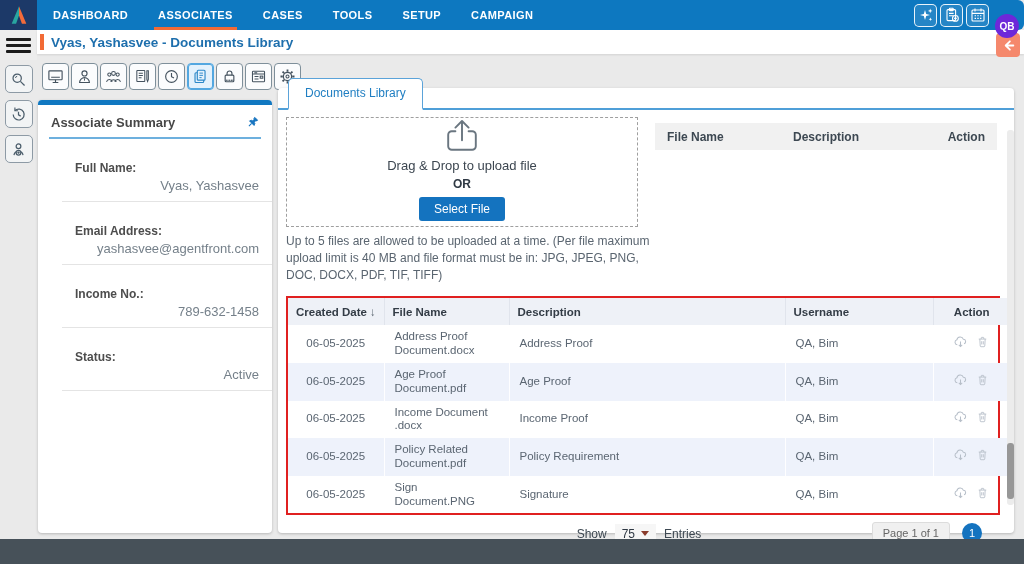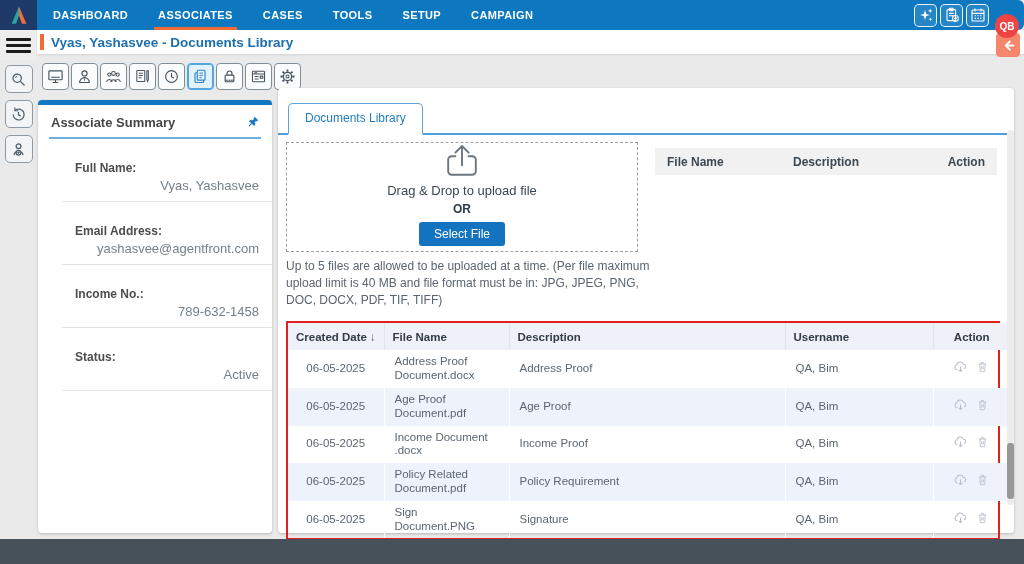--- a/index.html
+++ b/index.html
@@ -8,21 +8,21 @@
   .screen { position:relative; width:1024px; height:564px; background:#eaeaea; overflow:hidden; }
 
   
   .topnav { position:absolute; top:0; left:0; width:100%; height:30px; background:#0d78c0; display:flex; align-items:stretch; z-index:10;border-radius:6px; }
   .logo { width:37px; height:30px; background:#1c3968; display:flex; align-items:center; justify-content:center; cursor:pointer; }
   .menu { display:flex; margin-left:1px; }
   .menu-item { color:#fff; font-size:11px; font-weight:bold; letter-spacing:.4px; padding:0 15px; display:flex; align-items:center; position:relative; cursor:pointer; }
   .menu-item.active::after { content:""; position:absolute; left:11px; right:11px; bottom:0; height:3px; background:#f26a35; }
   .nav-actions { margin-left:auto; display:flex; align-items:center; gap:3px; padding-right:5px; }
   .nav-icon-btn { width:23px; height:23px; border:1px solid rgba(255,255,255,.9); border-radius:5px; background:rgba(255,255,255,.10); display:flex; align-items:center; justify-content:center; cursor:pointer; }
-  .avatar { width:24px; height:24px; border-radius:50%; background:#ef4444; color:#fff; font-size:10px; font-weight:bold; display:flex; align-items:center; justify-content:center; margin-left:3px; cursor:pointer;margin-top:22px; }
+  .avatar { width:24px; height:24px; border-radius:50%; background:#6d28d9; color:#fff; font-size:10px; font-weight:bold; display:flex; align-items:center; justify-content:center; margin-left:3px; cursor:pointer;margin-top:22px; }
 
   
   .hamburger { position:absolute; top:30px; left:0; width:37px; height:30px; background:#ededed; display:flex; flex-direction:column; justify-content:center; gap:3px; padding:0 6px; cursor:pointer; }
   .hamburger span { display:block; height:3px; background:#1c1c1c; border-radius:1px; }
   .titlebar { position:absolute; top:30px; left:37px; right:0; height:24px; background:#fff; display:flex; align-items:center; box-shadow:0 1px 2px rgba(0,0,0,.10); }
   .accent { width:4px; height:16px; background:#f26a35; margin-left:3px; }
   .page-title { font-size:13.5px; font-weight:bold; color:#1e6fad; margin-left:7px; }
   .back-btn { position:absolute; right:4px; top:3px; width:24px; height:24px; background:#f5886c; border:none; border-radius:4px; display:flex; align-items:center; justify-content:center; cursor:pointer; }
 
   
@@ -40,21 +40,21 @@
   .sidebar-head { display:flex; align-items:center; justify-content:space-between; padding:10px 13px 7px; }
   .sidebar-title { font-size:13px; font-weight:bold; color:#474747; }
   .pin-btn { background:none; border:none; cursor:pointer; display:flex; }
   .sidebar-underline { height:2px; background:#6db0de; margin:0 11px; }
   .field { padding:22px 13px 8px; border-bottom:1px solid #e4e4e4;margin-left:24px; }
   .field-label { font-size:12px; font-weight:bold; color:#4d4d4d; margin-bottom:3px; }
   .field-value { font-size:13px; color:#75808a;text-align:right; }
 
   
   .main-card { position:absolute; top:88px; left:278px; width:736px; bottom:31px; background:#fff; border-radius:4px; box-shadow:0 1px 3px rgba(0,0,0,.22); }
-  .tabrow { position:relative; height:47px; border-bottom:2px solid #4f9fd8; }
+  .tabrow { position:relative; height:22px; border-bottom:2px solid #4f9fd8; }
   .tab { position:absolute; left:10px; bottom:-2px; padding:7px 16px 8px; border:1px solid #5ba3d9; border-bottom:2px solid #fff; border-radius:5px 5px 0 0; background:#fff; color:#1f7ec2; font-size:12px; cursor:pointer; }
   .content { padding:7px 8px 0 8px; }
   .row1 { display:flex; align-items:flex-start; }
   .upload-zone { width:352px; height:110px; border:1px dashed #9f9f9f; display:flex; flex-direction:column; align-items:center; justify-content:flex-start; gap:4px; cursor:pointer; }
   .drag-text { font-size:13px; color:#3c4650; }
   .or-text { font-size:12px; font-weight:bold; color:#2f3944; }
   .select-btn { background:#1473bf; color:#fff; font-size:12px; border:none; border-radius:3px; padding:5px 15px; margin-top:2px; cursor:pointer; }
   .mini-table { flex:1; margin-left:17px; margin-right:9px; margin-top:6px; }
   .mini-head { display:flex; background:#f1f1f1; height:27px; align-items:center; font-size:12px; font-weight:bold; color:#3d4852; }
   .mini-head span:nth-child(1){ flex:1; padding-left:12px; text-align:left; }

